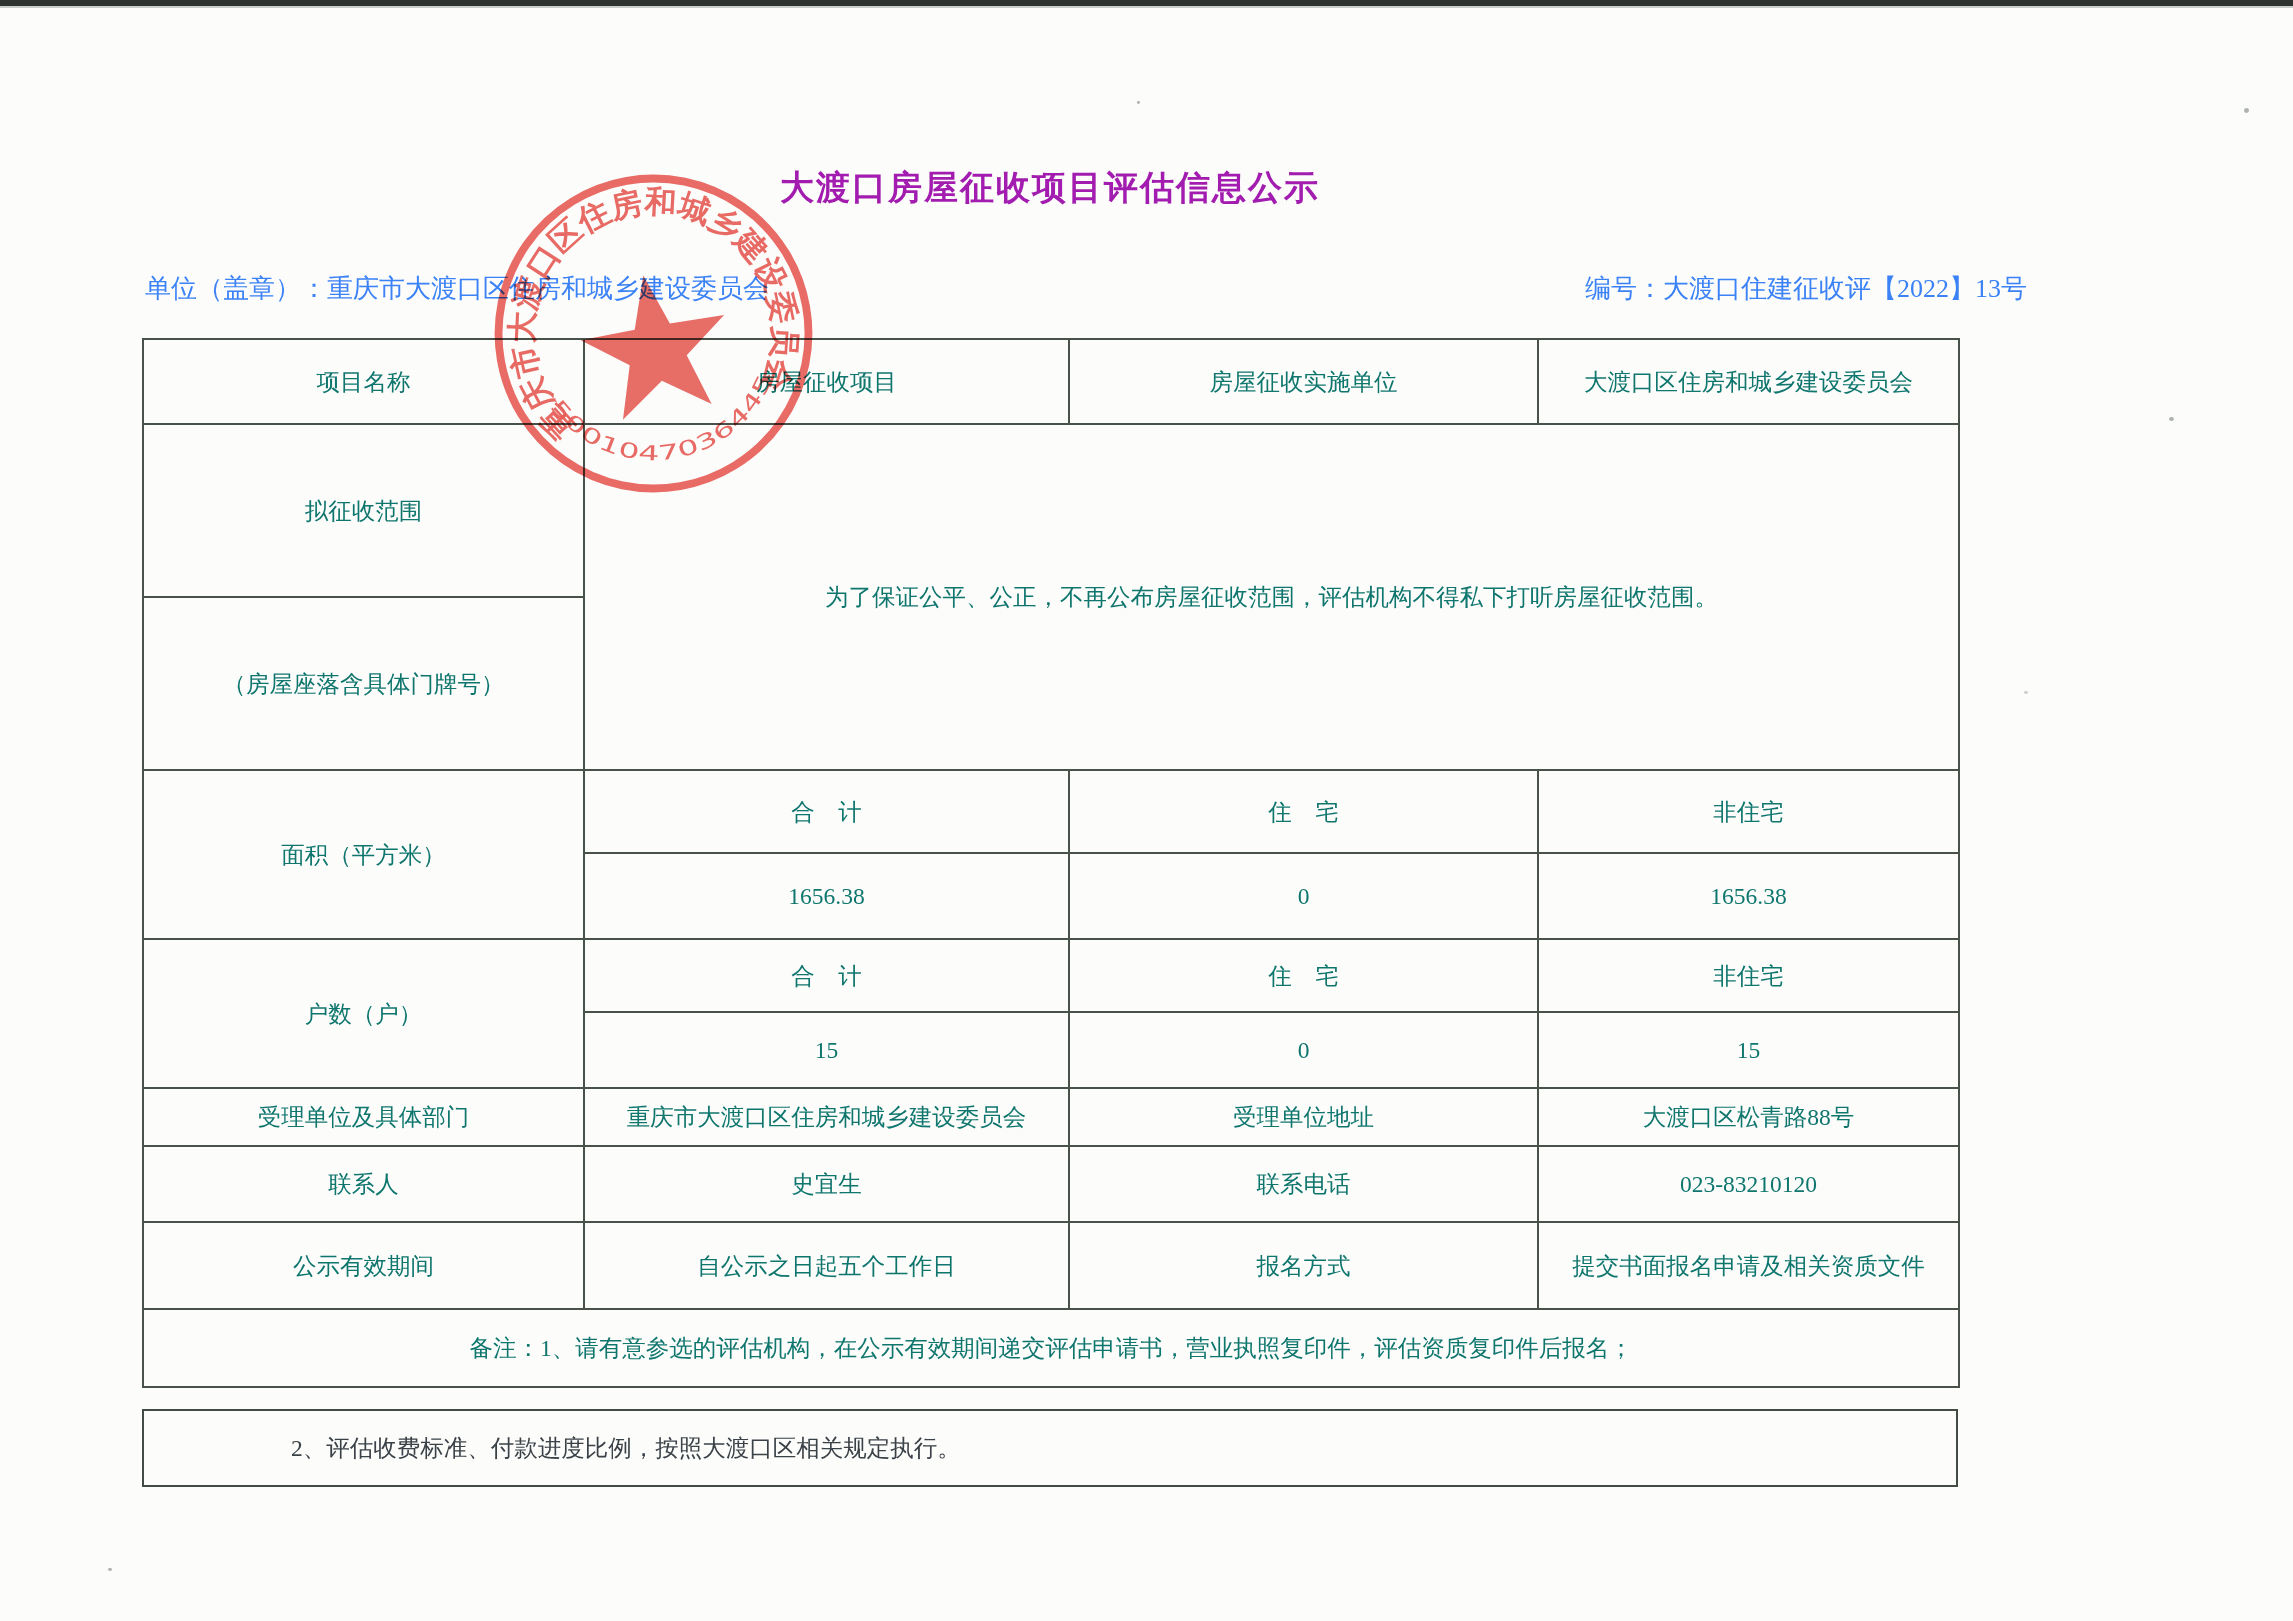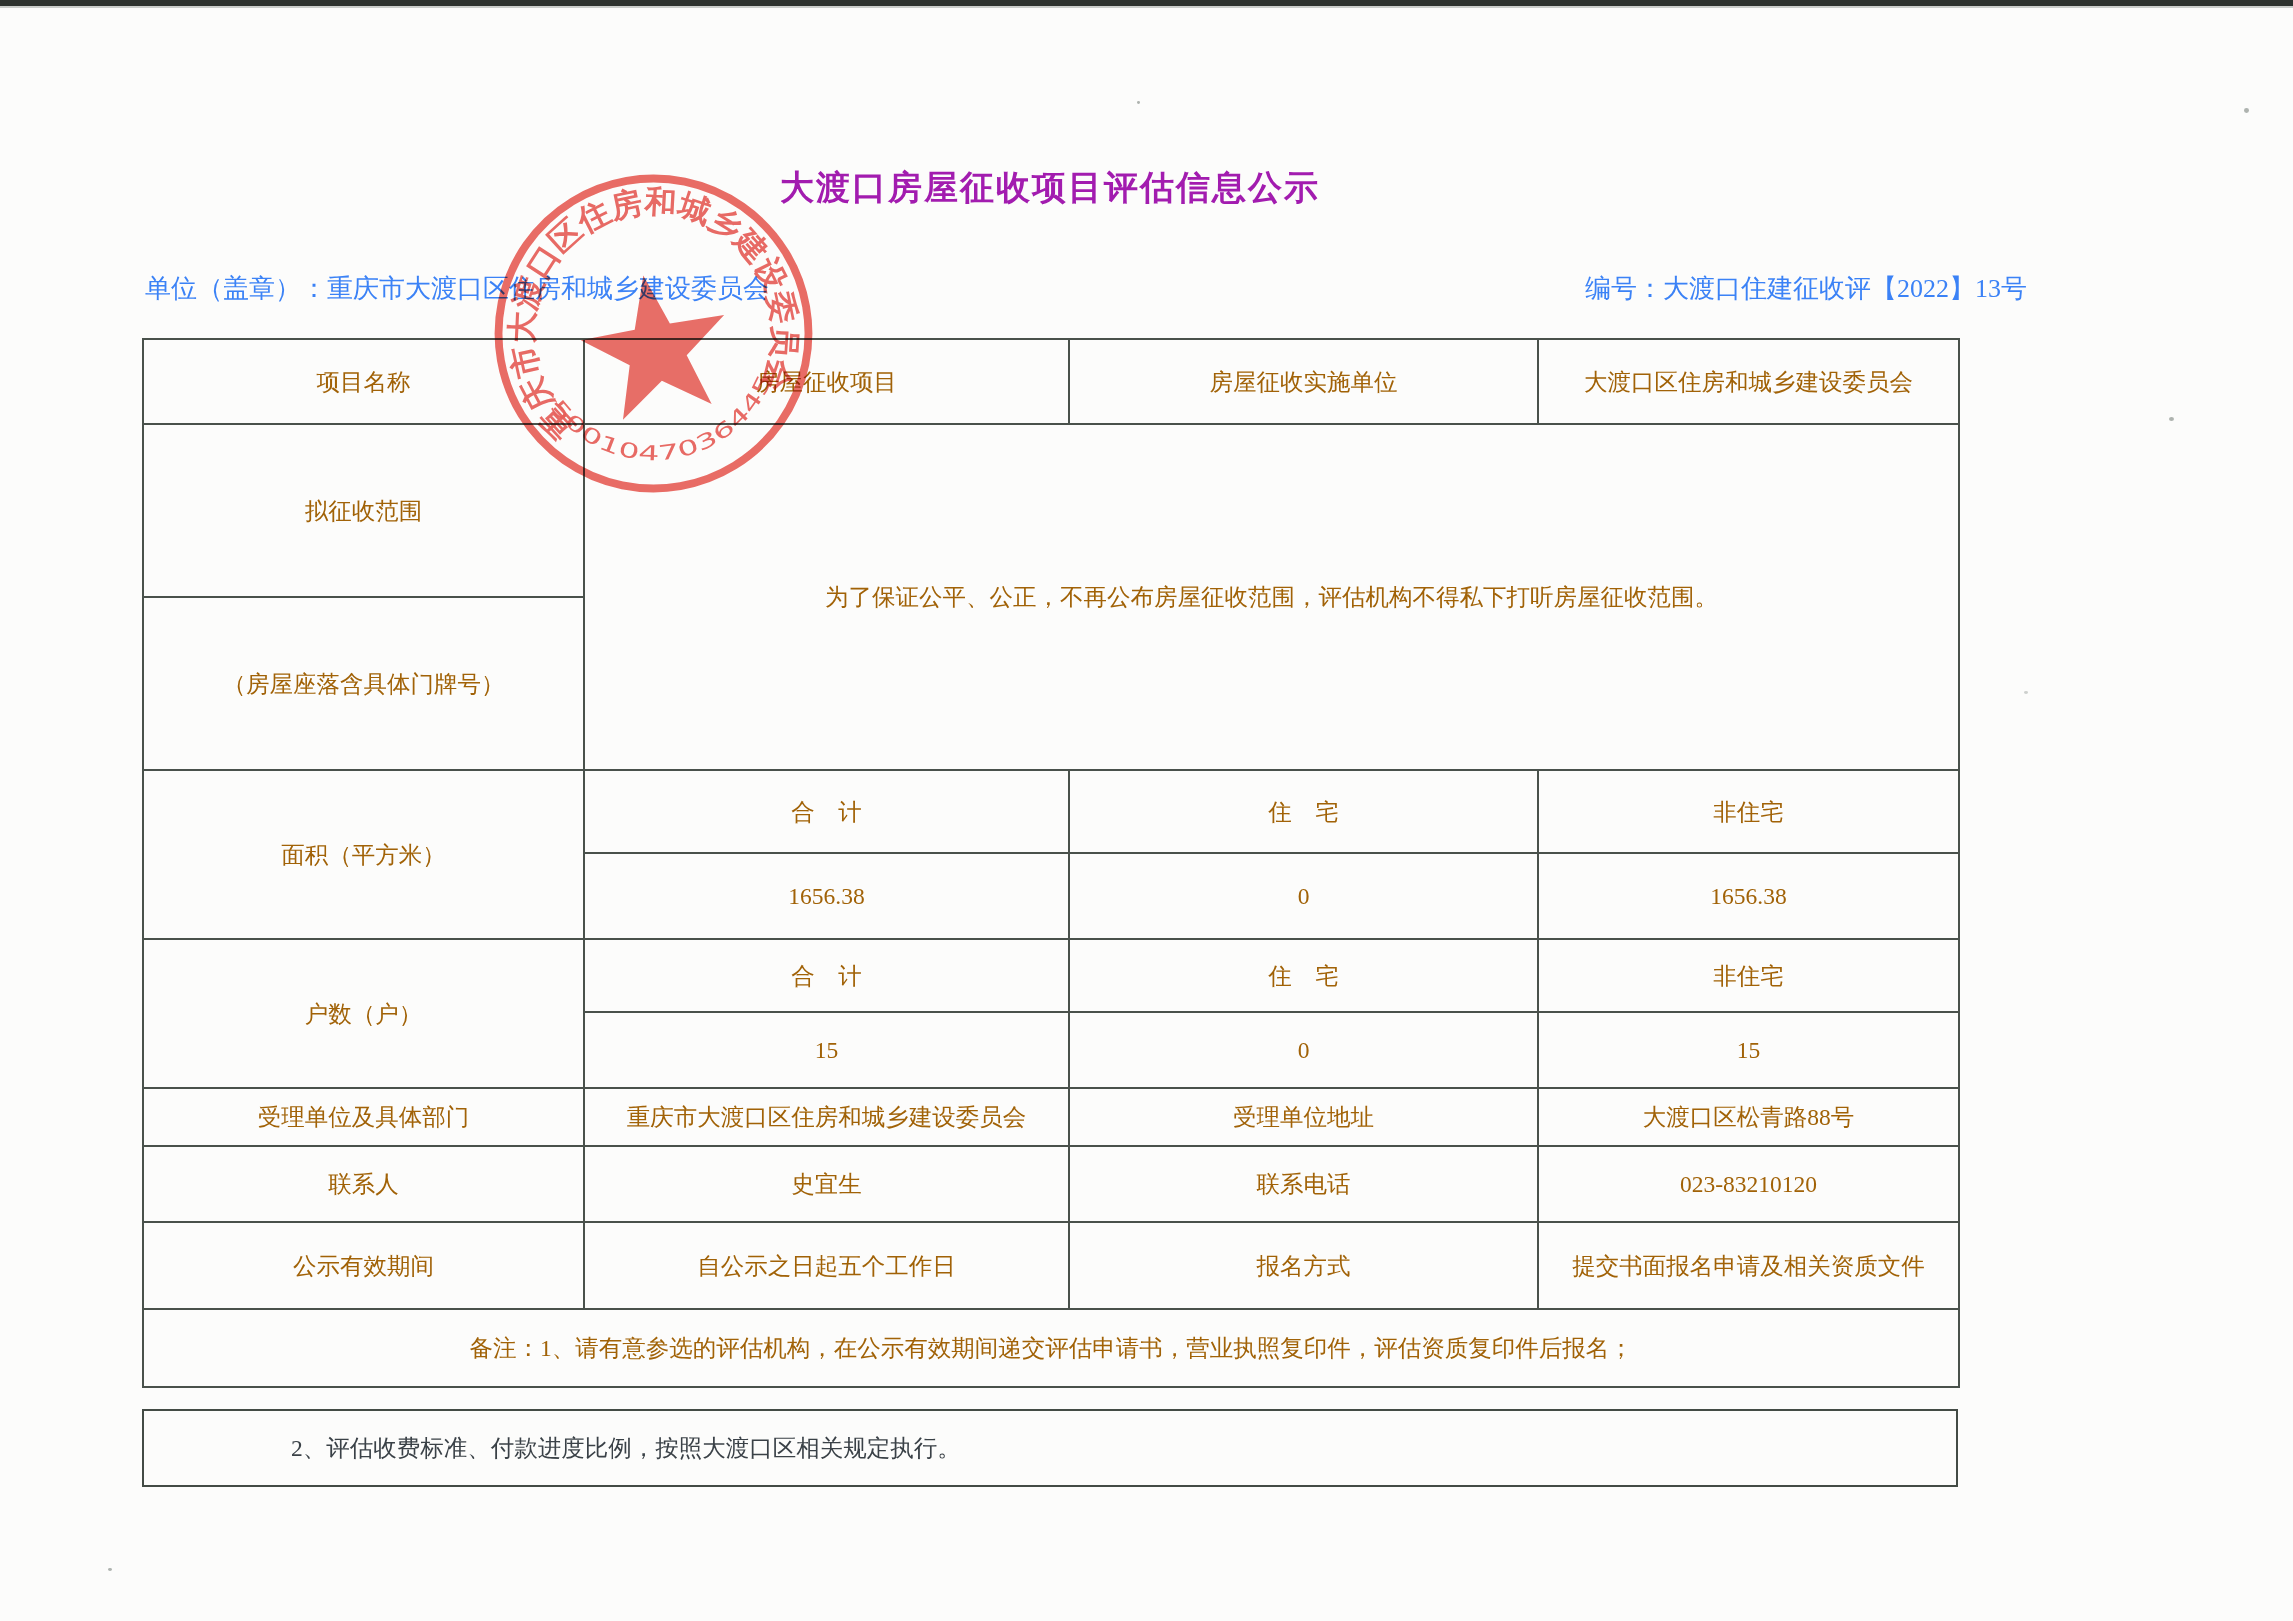--- a/index.html
+++ b/index.html
@@ -17,21 +17,21 @@
     position:absolute;left:142px;top:165px;width:1816px;
     text-align:center;font-size:34px;font-weight:bold;letter-spacing:2px;color:#a21caf;
   }
   .subline{position:absolute;top:271px;font-size:26px;color:#3b82f6;white-space:nowrap;}
   .subline.left{left:145px;}
   .subline.right{right:267px;}
 
   table.doc{
     position:absolute;left:142px;top:338px;width:1816px;
     border-collapse:collapse;table-layout:fixed;
-    font-size:23.5px;color:#a16207;
+    font-size:23.5px;color:#0f766e;
   }
   table.doc td{
     border:2px solid #49514b;
     text-align:center;vertical-align:middle;
     padding:2px 5.9px;overflow:hidden;
   }
   table.doc{border:2.9px solid #434b45;}
   td.left{text-align:left;}
   td.content{padding-left:8.8px;}
   .note-box{

